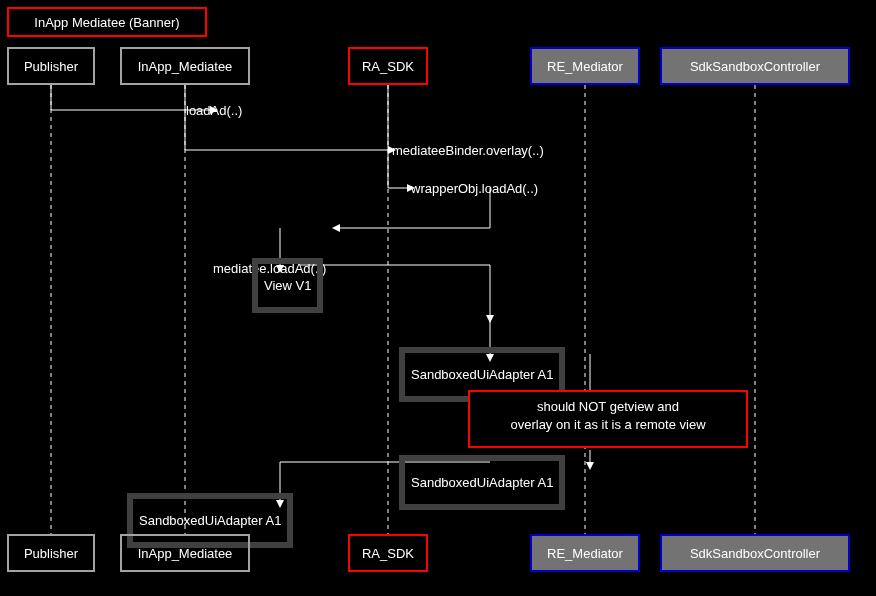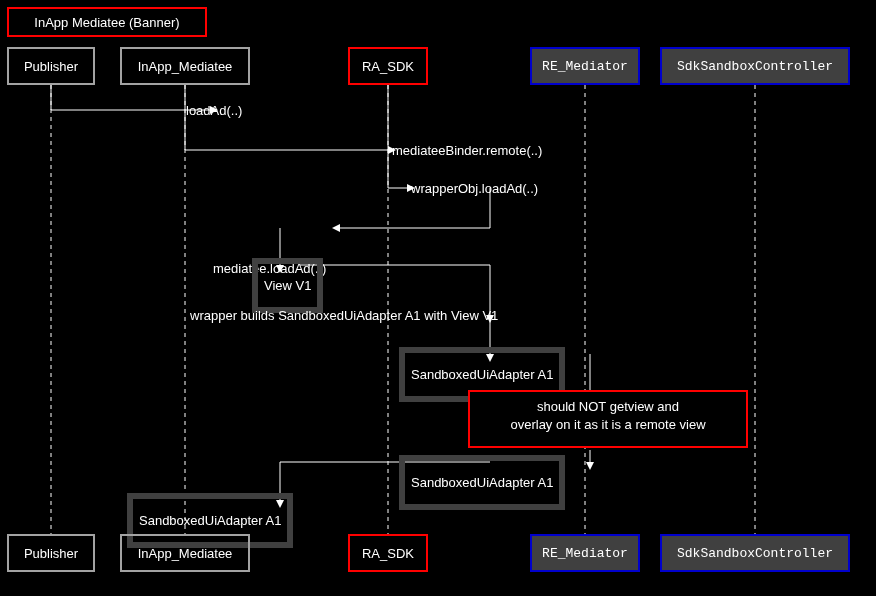--- a/index.html
+++ b/index.html
@@ -24,23 +24,22 @@
       padding: 4px 8px;
       white-space: nowrap;
       display: flex;
       align-items: center;
       justify-content: center;
     }
     .box-red-border {
       border-color: red;
     }
     .box-blue-bg {
-      background: #404040;
+      background: #737373;
       border-color: #0000cc;
-      font-family: Liberation Mono, monospace;
     }
     .label {
       position: absolute;
       white-space: nowrap;
     }
     .label-bordered {
       position: absolute;
       border: 6px solid #404040;
       padding: 14px 6px;
       white-space: nowrap;
@@ -129,25 +128,24 @@
     <span>RA_SDK</span>
   </div>
   <div class="box box-blue-bg" style="left:530px; top:47px; width:110px; height:38px;">
     <span>RE_Mediator</span>
   </div>
   <div class="box box-blue-bg" style="left:660px; top:47px; width:190px; height:38px;">
     <span>SdkSandboxController</span>
   </div>
 
   <div class="label" style="left:178px; top:103px;padding-left:8px;">loadAd(..)</div>
-  <div class="label" style="left:392px; top:143px;">mediateeBinder.remote(..)</div>
+  <div class="label" style="left:392px; top:143px;">mediateeBinder.overlay(..)</div>
   <div class="label" style="left:411px; top:181px;">wrapperObj.loadAd(..)</div>
   <div class="label" style="left:213px; top:221px;margin-top:40px;">mediatee.loadAd(..)</div>
   <div class="label-bordered" style="left:252px; top:258px;">View V1</div>
-  <div class="label" style="left:190px; top:308px;">wrapper builds SandboxedUiAdapter A1 with View V1</div>
   <div class="label-bordered" style="left:399px; top:347px;">SandboxedUiAdapter A1</div>
   <div class="label-bordered" style="left:399px; top:455px;">SandboxedUiAdapter A1</div>
   <div class="label-bordered" style="left:127px; top:493px;">SandboxedUiAdapter A1</div>
 
   <div class="label-red-bordered" style="left:468px; top:390px; width:280px; min-height:58px; background:#000;">
     <span>should NOT getview and<br>overlay on it as it is a remote view</span>
   </div>
 
   <div class="box" style="left:7px; top:534px; width:88px; height:38px;">
     <span>Publisher</span>

